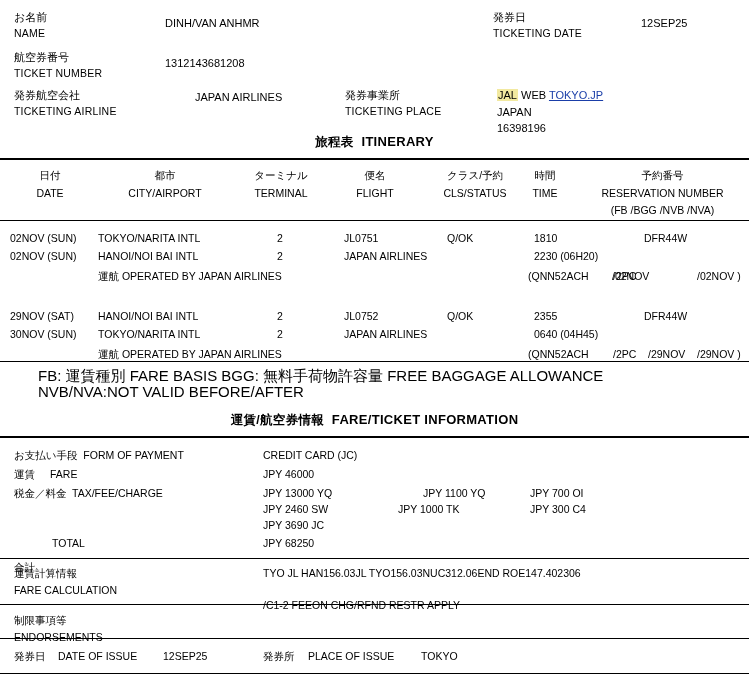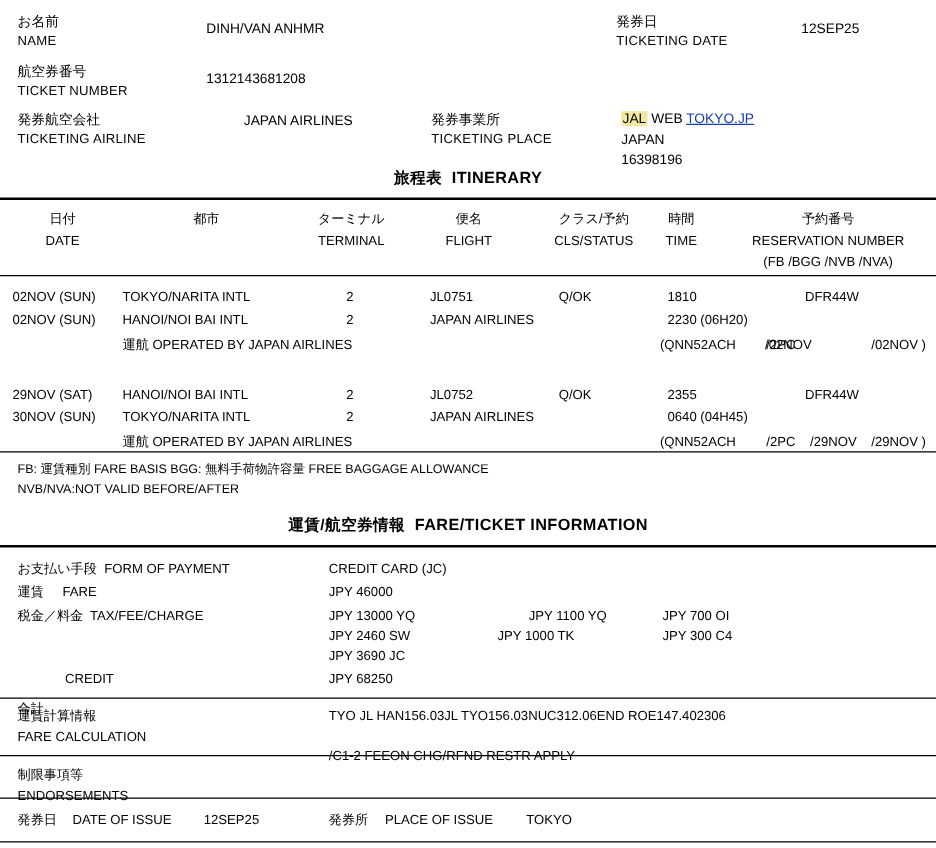--- a/index.html
+++ b/index.html
@@ -79,22 +79,23 @@
   }
   .itin-body .cell {
     position: absolute;
     font-size: 10.5px;
     line-height: 14px;
     white-space: nowrap;
   }
   
   .legend {
     padding: 6px 14px 6px 14px;
-    font-size: 10px;
+    font-size: 15px;
     line-height: 16px;
+    margin-left: 24px;
   }
   
   .fare {
     position: relative;
     height: 200px;
   }
   .fare .cell {
     position: absolute;
     font-size: 10.5px;
     line-height: 14px;
@@ -158,20 +159,21 @@
     <span class="jpt">旅程表</span>&nbsp;&nbsp;<span class="ent">ITINERARY</span>
   </div>
 
   <hr class="hr-thick">
 
   <div class="itin-head">
     <div class="col" style="left:10px; top:8px; width:80px;">日付</div>
     <div class="col" style="left:10px; top:26px; width:80px;">DATE</div>
 
     <div class="col" style="left:90px; top:8px; width:150px;">都市</div>
+    <div class="col" style="left:90px; top:26px; width:150px;">CITY/AIRPORT</div>
 
     <div class="col" style="left:236px; top:8px; width:90px;">ターミナル</div>
     <div class="col" style="left:236px; top:26px; width:90px;">TERMINAL</div>
 
     <div class="col" style="left:330px; top:8px; width:90px;">便名</div>
     <div class="col" style="left:330px; top:26px; width:90px;">FLIGHT</div>
 
     <div class="col" style="left:420px; top:8px; width:110px;">クラス/予約</div>
     <div class="col" style="left:420px; top:26px; width:110px;">CLS/STATUS</div>
 
@@ -260,21 +262,21 @@
     <div class="cell" style="left:398px; top:48px;margin-left:25px;">JPY 1100 YQ</div>
     <div class="cell" style="left:530px; top:48px;">JPY 700 OI</div>
 
     <div class="cell" style="left:263px; top:64px;">JPY 2460 SW</div>
     <div class="cell" style="left:398px; top:64px;">JPY 1000 TK</div>
     <div class="cell" style="left:530px; top:64px;">JPY 300 C4</div>
 
     <div class="cell" style="left:263px; top:80px;">JPY 3690 JC</div>
 
     <div class="cell" style="left:14px; top:98px;margin-top:24px;">合計</div>
-    <div class="cell" style="left:52px; top:98px;">CREDIT</div>
+    <div class="cell" style="left:52px; top:98px;">TOTAL</div>
     <div class="cell" style="left:263px; top:98px;">JPY 68250</div>
 
     <hr class="hr" style="position:absolute; left:0; top:120px; width:749px;">
 
     <div class="cell" style="left:14px; top:128px;">運賃計算情報</div>
     <div class="cell" style="left:14px; top:145px;">FARE CALCULATION</div>
     <div class="cell" style="left:263px; top:128px;">TYO JL HAN156.03JL TYO156.03NUC312.06END ROE147.402306</div>
 
     <hr class="hr" style="position:absolute; left:0; top:166px; width:749px;">
 

